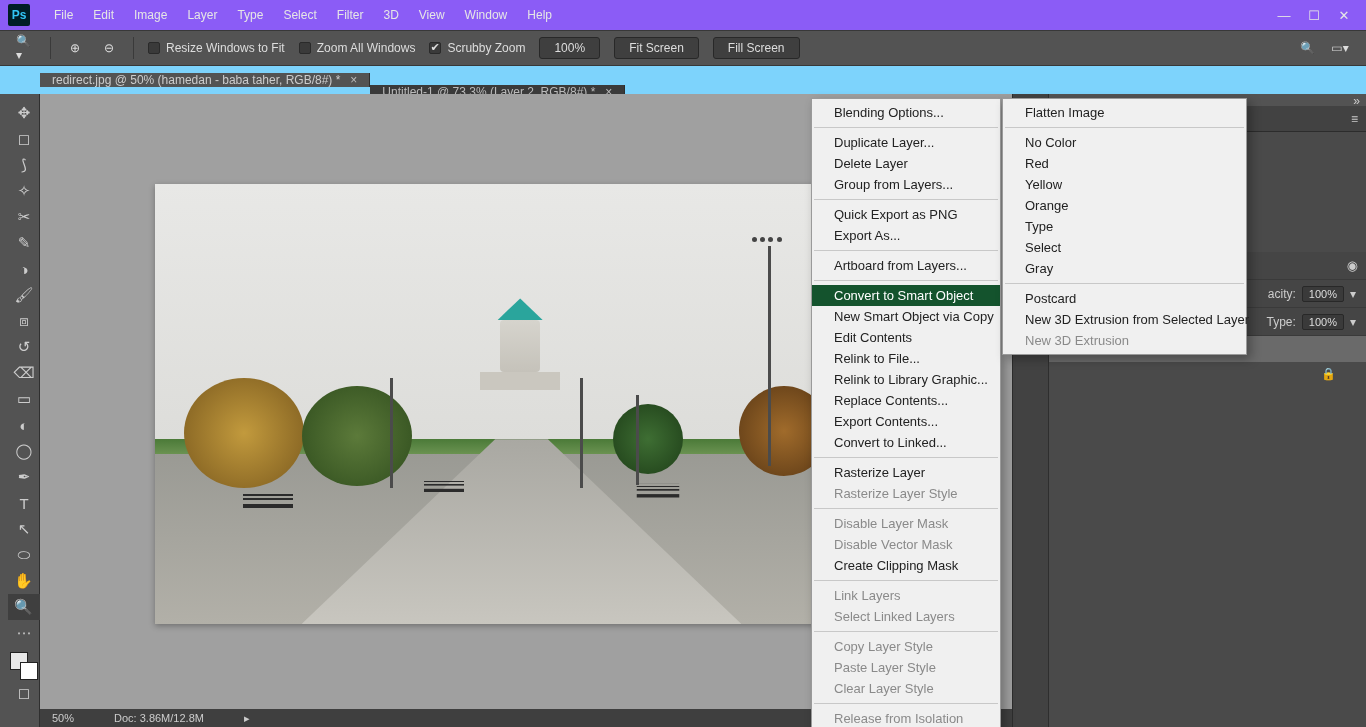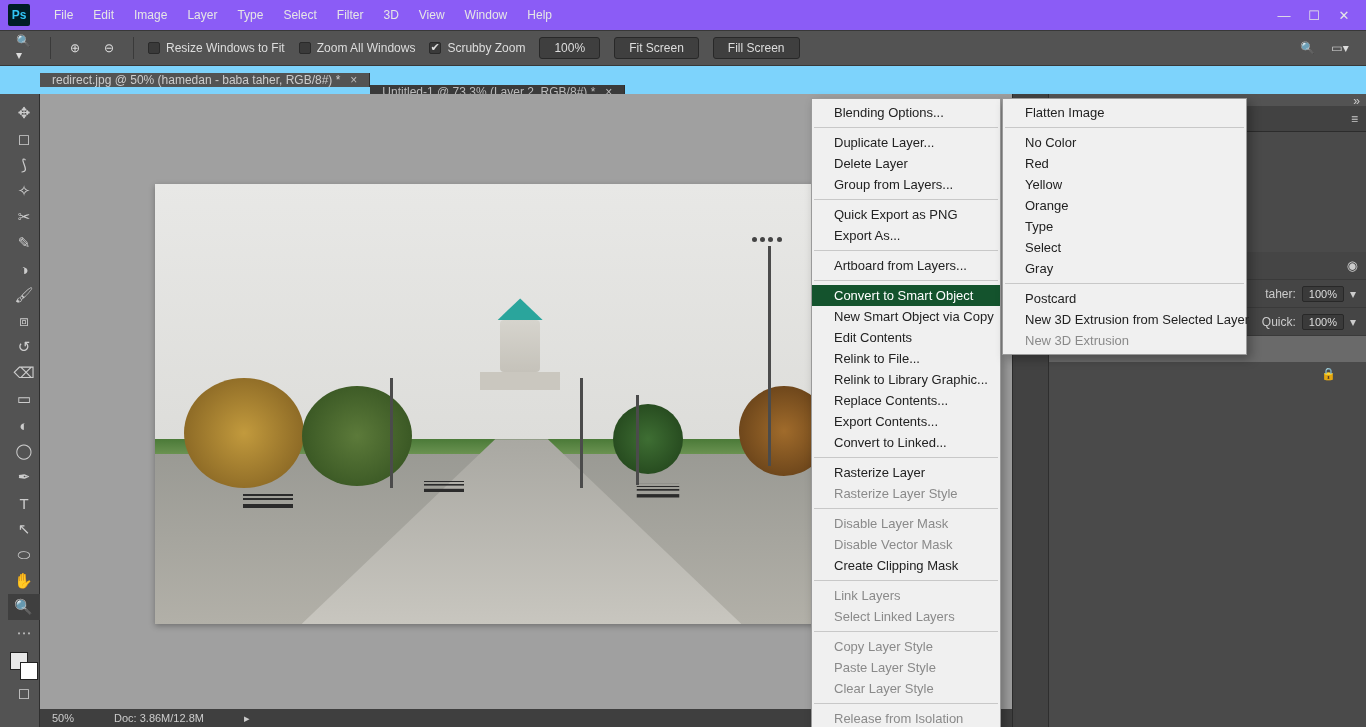--- a/index.html
+++ b/index.html
@@ -226,26 +226,26 @@
     </div>
     <div class="panel-body">
       <div style="height:120px"></div>
       <div class="prop-ico-row">
         <span>T</span>
         <span>▦</span>
         <span>◐</span>
         <span style="margin-left:auto">◉</span>
       </div>
       <div class="prop-row">
-        <span class="lab">taher:</span>
+        <span class="lab">acity:</span>
         <span class="val">100%</span>
           <span>▾</span>
       </div>
       <div class="prop-row">
-        <span class="lab">Quick:</span>
+        <span class="lab">Type:</span>
         <span class="val">100%</span>
           <span>▾</span>
       </div>
       <div class="layer-row">aher</div>
       <div class="lock-row">
           <span>🔒</span>
         </div>
     </div>
   </div>
 </div>

